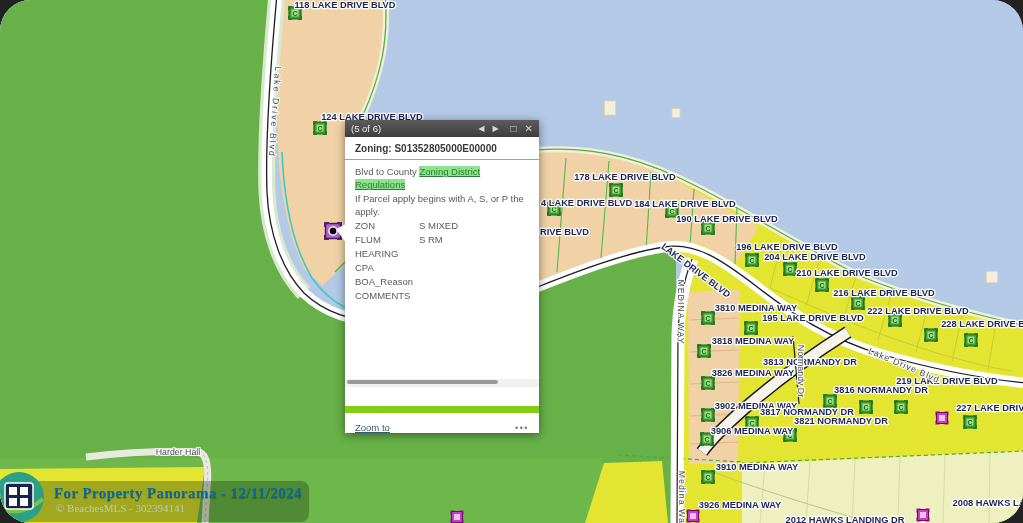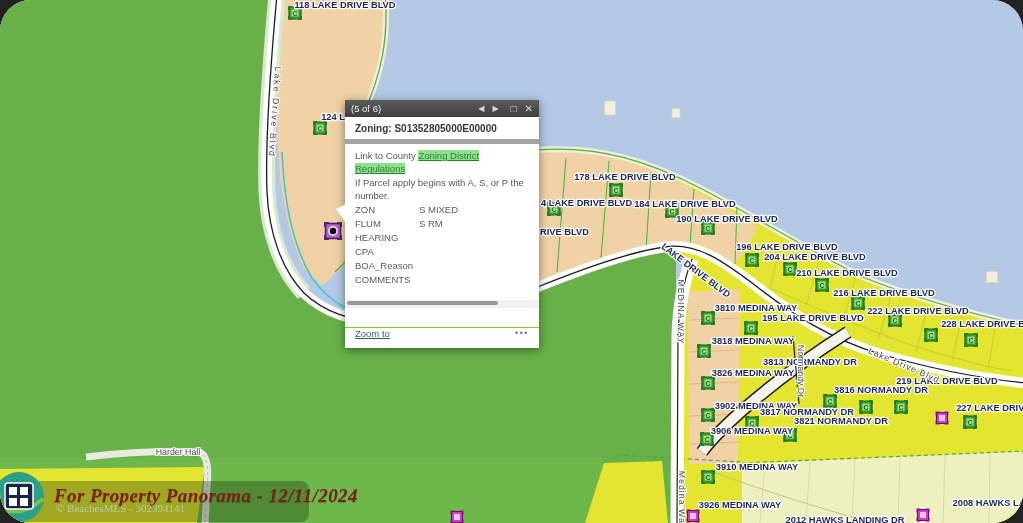--- a/index.html
+++ b/index.html
@@ -2,48 +2,48 @@
 <html><head>
 <meta charset="utf-8">
 <style>
   html,body{margin:0;padding:0;background:#222;}
   #stage{position:relative;width:1023px;height:523px;overflow:hidden;background:#b3c9e6;
          font-family:"Liberation Sans",sans-serif;border-radius:31px;}
   #map-svg{position:absolute;left:0;top:0;}
   #label-layer text{font-family:"Liberation Sans",sans-serif;paint-order:stroke;stroke-linejoin:round;}
 
   
-  #popup{position:absolute;left:345px;top:100px;width:194px;height:248px;background:#fff;
+  #popup{position:absolute;left:345px;top:120px;width:194px;height:313px;background:#fff;
          box-shadow:0 2px 9px rgba(0,0,0,.45);display:flex;flex-direction:column;z-index:30;}
   #popup .tail{position:absolute;left:-9px;top:104px;width:0;height:0;
          border-top:5px solid transparent;border-bottom:14px solid transparent;border-right:10px solid #fff;}
   .p-header{height:17px;flex:none;background:linear-gradient(#5c5c5c,#3e3e3e);color:#eee;
          font-size:9.5px;display:flex;align-items:center;padding:0 6px;}
   .p-header .spacer{flex:1;}
   .hbtn{color:#d8d8d8;margin-left:8px;font-size:8px;cursor:pointer;line-height:17px;}
   .hbtn.big{font-size:10px;}
   .p-title{flex:none;padding:6px 10px 5px;font-size:10px;font-weight:bold;color:#383838;
-         border-bottom:5px solid #a3a3a3;}
+         border-bottom:1px solid #a3a3a3;}
   .p-content{flex:1;padding:5px 10px 0;font-size:9.5px;color:#5a5a5a;line-height:13.4px;overflow:hidden;}
   .p-link a{background:#8de28d;color:#2e7d32;text-decoration:underline;cursor:pointer;}
   .fieldrow{display:flex;height:14px;align-items:center;}
   .fieldrow .fl{width:64px;flex:none;}
   .fieldrow .fv{flex:1;}
   .p-scroll{flex:none;height:7px;background:#f1f1f1;padding-top:1px;}
   .p-scroll .thumb{height:4px;width:78%;background:#999;border-radius:2px;margin-left:2px;cursor:pointer;}
-  .p-footer{flex:none;height:20px;border-top:1px solid #84cc16;display:flex;align-items:flex-start;
+  .p-footer{flex:none;height:20px;border-top:7px solid #84cc16;display:flex;align-items:flex-end;
          justify-content:space-between;padding:0 10px;margin-top:19px;}
   .zoomto{font-size:9.5px;color:#33597a;text-decoration:underline;cursor:pointer;}
   .more{color:#777;font-size:9px;letter-spacing:1.5px;cursor:pointer;}
 
   
   #watermark{position:absolute;left:0;top:471px;width:330px;height:52px;z-index:20;}
   .wm-bg{position:absolute;left:16px;top:10px;width:293px;height:41px;background:rgba(25,45,5,.33);border-radius:8px;}
   .wm-l1{position:absolute;left:54px;top:14px;font-family:"Liberation Serif",serif;font-weight:bold;
-         font-size:19px;color:#7f1d1d;letter-spacing:.4px;text-shadow:0 1px 1px rgba(0,0,0,.25);white-space:nowrap;font-style:italic;}
+         font-size:15px;color:#0369a1;letter-spacing:.4px;text-shadow:0 1px 1px rgba(0,0,0,.25);white-space:nowrap;}
   .wm-l2{position:absolute;left:56px;top:31px;font-family:"Liberation Serif",serif;
          font-size:11px;color:#bec9ad;white-space:nowrap;}
   #wm-logo{position:absolute;left:-5px;top:0;}
 </style>
 </head>
 <body>
 
 <div id="stage">
 
   <svg id="map-svg" width="1023" height="523" viewBox="0 0 1023 523">
@@ -478,24 +478,24 @@
     <div class="p-header">
       <span>(5 of 6)</span>
       <span class="spacer"></span>
       <span class="hbtn">◀</span>
       <span class="hbtn">▶</span>
       <span class="hbtn big" style="margin-left:12px">□</span>
       <span class="hbtn big">✕</span>
     </div>
     <div class="p-title">Zoning: S01352805000E00000</div>
     <div class="p-content">
-      <div class="p-link"><span>Link to County </span><a>Zoning District Regulations</a></div>
+      <div class="p-link"><span>Blvd to County </span><a>Zoning District Regulations</a></div>
       <div id="note-lines">
           <div>If Parcel apply begins with A, S, or P the</div>
-          <div>number.</div>
+          <div>apply.</div>
         </div>
       <div id="field-rows">
           <div class="fieldrow">
             <span class="fl">ZON</span>
             <span class="fv">S MIXED</span>
           </div>
           <div class="fieldrow">
             <span class="fl">FLUM</span>
             <span class="fv">S RM</span>
           </div>

